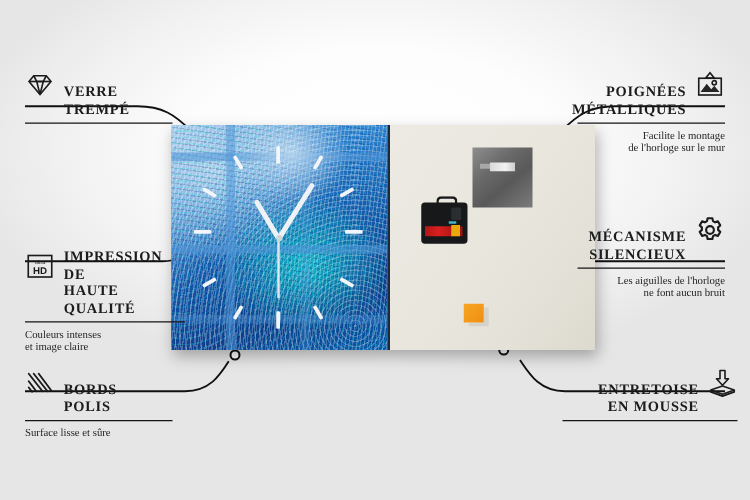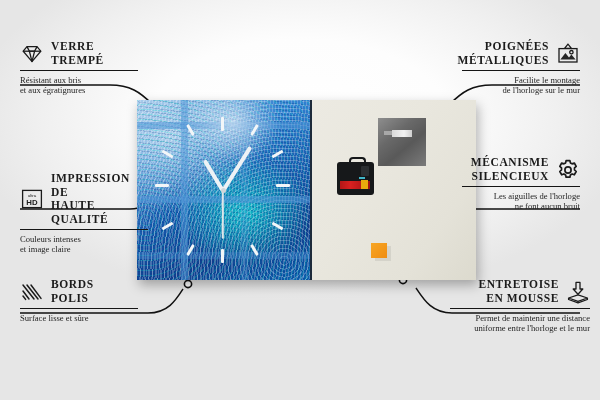--- a/index.html
+++ b/index.html
@@ -15,20 +15,21 @@
       linear-gradient(180deg,#eceded 0%,#fafafa 18%,#fdfdfd 45%,#eceded 72%,#c9cbcb 88%,#b7b9b9 100%);
   }
   
   .feat{position:absolute;}
   .feat .headrow{display:flex;align-items:center;gap:7px;}
   .feat .ttl{
     font-family:"Liberation Serif", serif;
     font-weight:700;font-size:11.5px;letter-spacing:.6px;
     color:#1b1b1b;line-height:13.5px;text-transform:uppercase;
     white-space:pre-line;
+    margin-top:28px;
   }
   .feat .rule{height:1.4px;background:#151515;margin:3px 0 3.5px 0;}
   .feat .sub{
     font-family:"Liberation Serif", serif;
     font-size:8.6px;line-height:10.6px;color:#242424;white-space:pre-line;
   }
   .left .headrow{justify-content:flex-start;}
   .left .ttl{text-align:left;}
   .left .sub{text-align:left;}
   .right .headrow{justify-content:flex-end;}
@@ -176,22 +177,20 @@
           <path d="M3.2 9.2 H20.8"></path>
             <path d="M7 4.6 L9.4 9.2 L12 19.6"></path>
           <path d="M17 4.6 L14.6 9.2 L12 19.6"></path>
             <path d="M9.4 9.2 H14.6"></path>
         </svg>
       </span>
       <span class="ttl">VERRE
 TREMPÉ</span>
     </div>
     <div class="rule"></div>
-    <div class="sub">Résistant aux bris
-et aux égratignures</div>
   </div>
 
   <div class="feat left" id="f-impr">
     <div class="headrow">
       <span class="ico">
         <svg viewBox="0 0 24 24" fill="none" stroke="#1b1b1b" stroke-width="1.3">
           <rect x="2.6" y="3.4" width="18.8" height="17.2"></rect>
           <text x="12" y="10" font-family="Liberation Sans, sans-serif" font-size="4.4" fill="#1b1b1b" stroke="none" text-anchor="middle">ultra</text>
           <text x="12" y="18" font-family="Liberation Sans, sans-serif" font-size="7.8" font-weight="bold" fill="#1b1b1b" stroke="none" text-anchor="middle">HD</text>
         </svg>
@@ -262,17 +261,15 @@
 EN MOUSSE</span>
       <span class="ico">
         <svg viewBox="0 0 24 24" fill="none" stroke="#1b1b1b" stroke-width="1.3" stroke-linejoin="round">
           <path d="M10 2.4 h4 v6.6 h2.8 L12 14.2 L7.2 9 H10 Z"></path>
           <path d="M12 14.8 L21.4 18 L12 21.4 L2.6 18 Z"></path>
           <path d="M2.6 18 v1.5 L12 22.9 L21.4 19.5 V18"></path>
         </svg>
       </span>
     </div>
     <div class="rule"></div>
-    <div class="sub">Permet de maintenir une distance
-uniforme entre l'horloge et le mur</div>
   </div>
 
 </div>
 
 </body></html>

